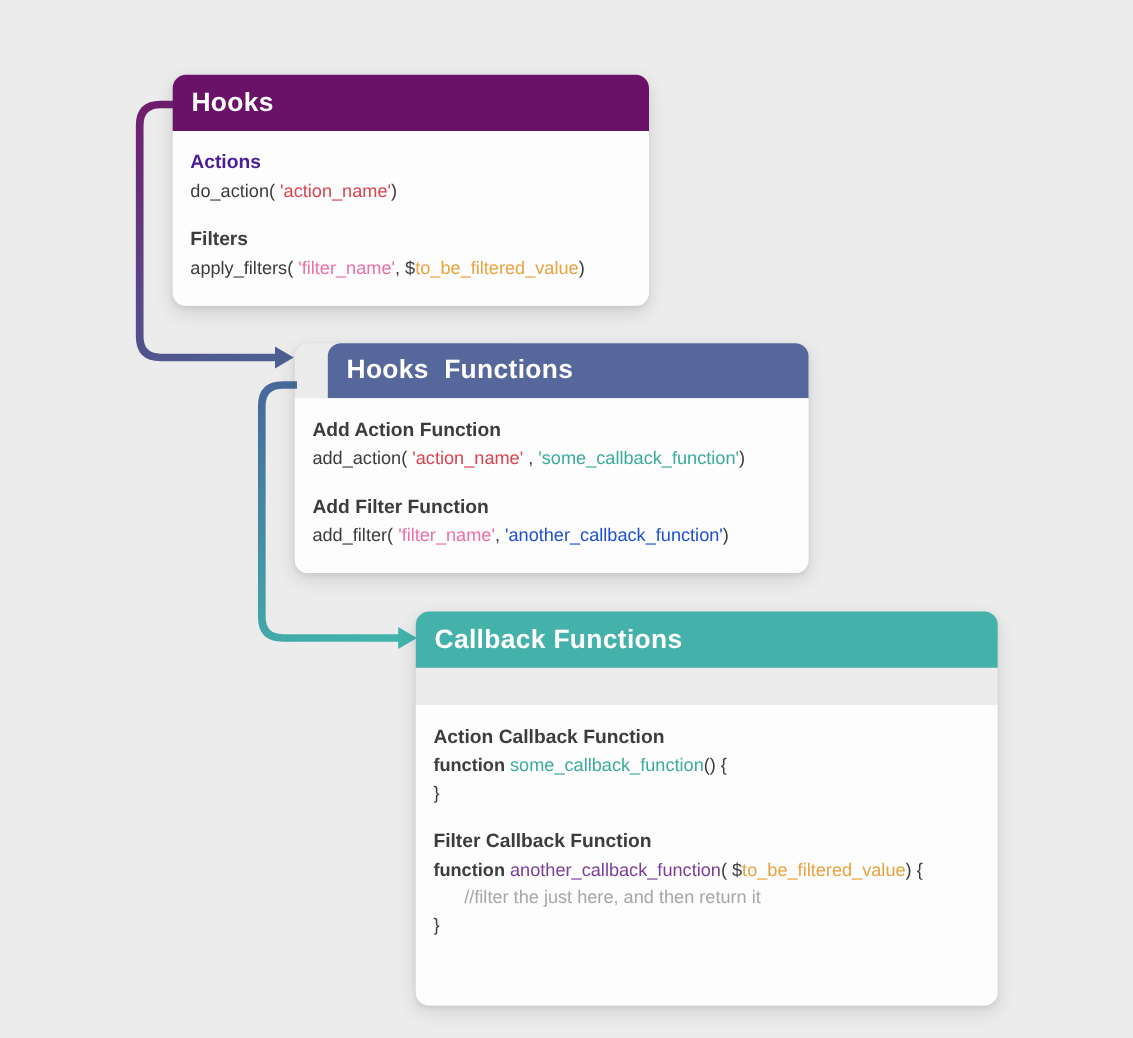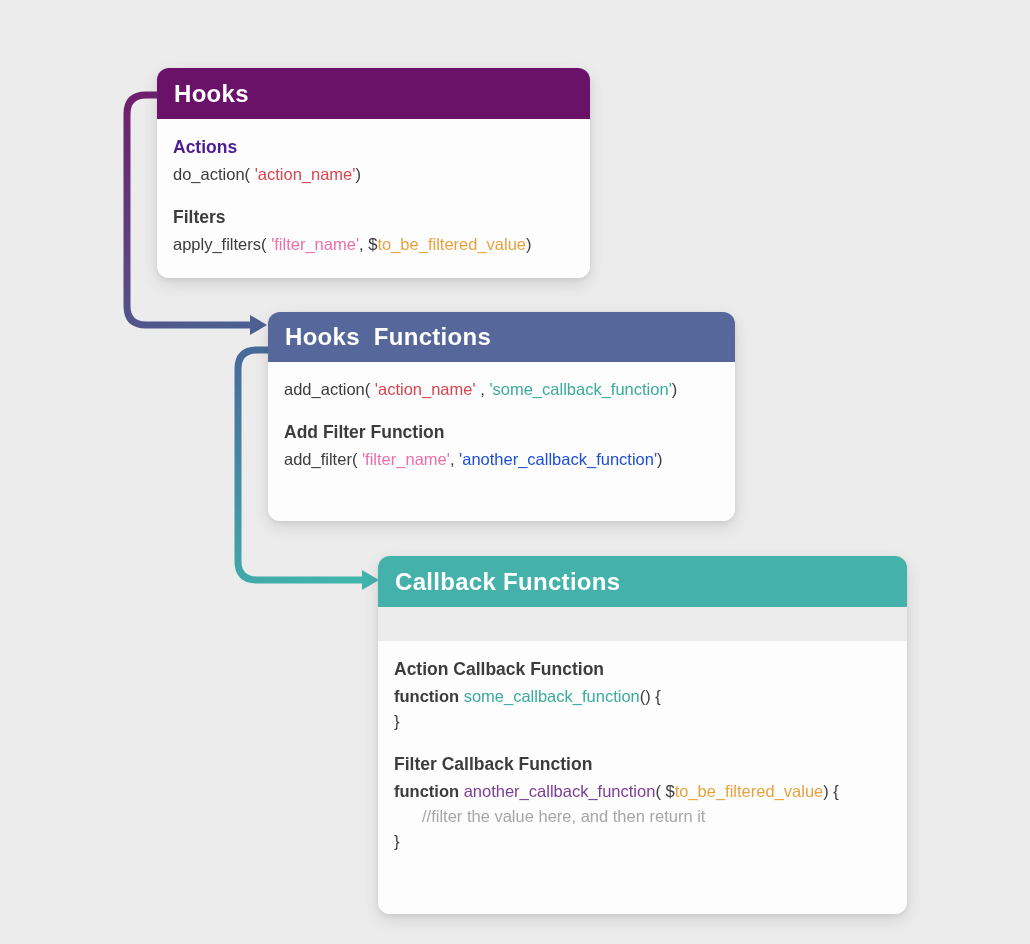--- a/index.html
+++ b/index.html
@@ -18,21 +18,21 @@
   .sec-heading{font-size:17.5px;font-weight:700;line-height:26px;margin-bottom:2px;}
   .sec-heading + .sec-heading, .code-line + .sec-heading{margin-top:17px;}
   .code-line{font-size:16.5px;line-height:25px;white-space:pre;}
   .code-line.indent{padding-left:28px;}
 
   .card1{left:157px;top:68px;width:433px;}
   .card1 .card-header{height:51px;}
   .card1 .card-body{height:159px;}
 
   .card2{left:268px;top:312px;width:467px;}
-  .card2 .card-header{height:50px;}
+  .card2 .card-header{height:50px;margin-left:30px;}
   .card2 .card-body{height:159px;}
 
   .card3{left:378px;top:556px;width:529px;}
   .card3 .card-header{height:51px;}
   .card3 .card-body{height:273px;margin-top:34px;}
 </style>
 </head>
 <body style="background: rgb(236, 236, 236);">
 
 <div id="canvas">
@@ -68,34 +68,35 @@
         <div class="sec-heading" style="color: rgb(60, 60, 62);">Filters</div>
         <div class="code-line"><span style="color: rgb(60, 60, 62);">apply_filters( </span><span style="color: rgb(238, 111, 168);">'filter_name'</span><span style="color: rgb(60, 60, 62);">, $</span><span style="color: rgb(233, 162, 61);">to_be_filtered_value</span><span style="color: rgb(60, 60, 62);">)</span></div>
       </div>
   </div>
 
   <div class="card card2">
     <div class="card-header" style="background: rgb(86, 103, 155); color: rgb(255, 255, 255);">
       <span class="card-title">Hooks  Functions</span>
     </div>
     <div class="card-body" style="background: rgb(253, 253, 253);">
+        <div class="sec-heading" style="color: rgb(60, 60, 62);">Add Action Function</div>
         <div class="code-line"><span style="color: rgb(60, 60, 62);">add_action( </span><span style="color: rgb(217, 68, 79);">'action_name'</span><span style="color: rgb(60, 60, 62);"> , </span><span style="color: rgb(58, 171, 157);">'some_callback_function'</span><span style="color: rgb(60, 60, 62);">)</span></div>
         <div class="sec-heading" style="color: rgb(60, 60, 62);">Add Filter Function</div>
         <div class="code-line"><span style="color: rgb(60, 60, 62);">add_filter( </span><span style="color: rgb(238, 111, 168);">'filter_name'</span><span style="color: rgb(60, 60, 62);">, </span><span style="color: #1d4ed8;">'another_callback_function'</span><span style="color: rgb(60, 60, 62);">)</span></div>
       </div>
   </div>
 
   <div class="card card3">
     <div class="card-header" style="background: rgb(68, 177, 170); color: rgb(255, 255, 255);">
       <span class="card-title">Callback Functions</span>
     </div>
     <div class="card-body" style="background: rgb(253, 253, 253);">
         <div class="sec-heading" style="color: rgb(60, 60, 62);">Action Callback Function</div>
         <div class="code-line"><span style="color: rgb(60, 60, 62); font-weight: 700;">function </span><span style="color: rgb(58, 171, 157);">some_callback_function</span><span style="color: rgb(60, 60, 62);">() {</span></div>
         <div class="code-line"><span style="color: rgb(60, 60, 62);">}</span></div>
         <div class="sec-heading" style="color: rgb(60, 60, 62);">Filter Callback Function</div>
         <div class="code-line"><span style="color: rgb(60, 60, 62); font-weight: 700;">function </span><span style="color: rgb(124, 61, 150);">another_callback_function</span><span style="color: rgb(60, 60, 62);">( $</span><span style="color: rgb(233, 162, 61);">to_be_filtered_value</span><span style="color: rgb(60, 60, 62);">) {</span></div>
-        <div class="code-line indent"><span style="color: rgb(166, 166, 166);">//filter the value here, and then return it</span></div>
+        <div class="code-line indent"><span style="color: rgb(166, 166, 166);">//filter the just here, and then return it</span></div>
         <div class="code-line"><span style="color: rgb(60, 60, 62);">}</span></div>
       </div>
   </div>
 
 </div>
 
 </body></html>

